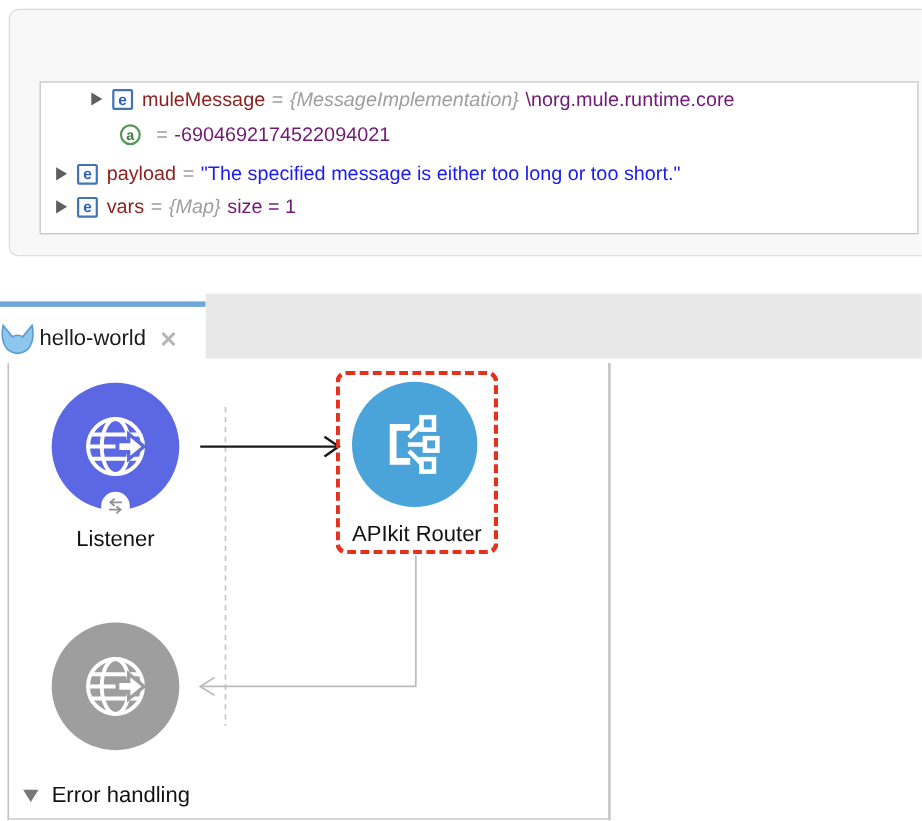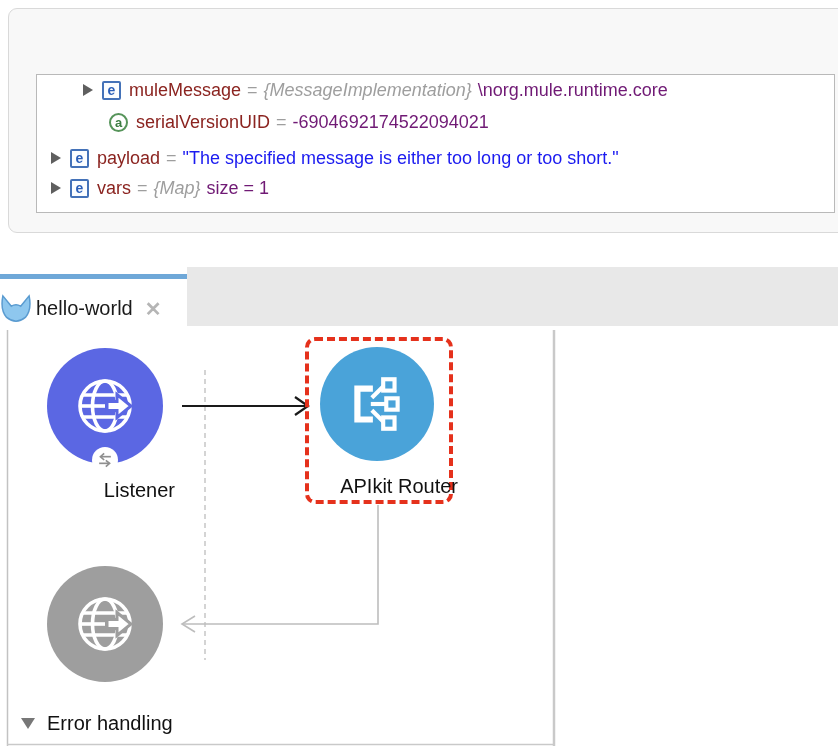--- a/index.html
+++ b/index.html
@@ -40,21 +40,21 @@
 
   
   .canvas { position:absolute; left:0; top:326px; width:838px; height:420px; background:#ffffff; }
   .overlay { position:absolute; left:0; top:0; width:838px; height:420px; pointer-events:none; }
   .node-circle { position:absolute; border-radius:50%; display:flex; align-items:center; justify-content:center; }
   .listener-circle { left:47px; top:22px; width:116px; height:116px; background:var(--listener_node,#5b67e3); }
   .apikit-circle   { left:320px; top:21px; width:114px; height:114px; background:var(--apikit_node,#4aa3d9); }
   .gray-circle     { left:47px; top:240px; width:116px; height:116px; background:var(--disabled_node,#9e9e9e); }
   .exchange-badge { position:absolute; left:92px; top:121px; width:26px; height:26px; background:#ffffff;
                     border-radius:50%; display:flex; align-items:center; justify-content:center; }
-  .node-label { position:absolute; font-size:20px; color:#111; text-align:right; }
+  .node-label { position:absolute; font-size:20px; color:#111; text-align:center; }
   .listener-label { left:35px; top:153px; width:140px; }
   .apikit-label { left:300px; top:149px; width:158px; }
   .selection-rect { position:absolute; left:305px; top:11px; width:148px; height:167px;
                     border:4px dashed var(--selection_dashed,#e5311c); border-radius:10px; }
   .error-row { position:absolute; left:21px; top:386px; display:flex; align-items:center; cursor:default; }
   .tri-down { width:0; height:0; border-top:11px solid #777; border-left:7px solid transparent;
               border-right:7px solid transparent; margin-right:12px; }
   .error-label { font-size:20px; color:#111; }
 </style>
 </head>
@@ -68,21 +68,20 @@
       <span class="expander"></span>
       <span class="icon-e">e</span>
       <span class="vname">muleMessage</span>
       <span class="eq">=</span>
       <span class="vtype">{MessageImplementation}</span>
       <span class="vval">\norg.mule.runtime.core</span>
     </div>
 
     <div class="tree-row" style="top:33px; padding-left:72px;">
       <span class="icon-a">a</span>
-      <span class="vname">serialVersionUID</span>
       <span class="eq">=</span>
       <span class="vval">-6904692174522094021</span>
     </div>
 
     <div class="tree-row" style="top:69px; padding-left:14px;">
       <span class="expander"></span>
       <span class="icon-e">e</span>
       <span class="vname">payload</span>
       <span class="eq">=</span>
       <span class="vval vval-blue">"The specified message is either too long or too short."</span>

